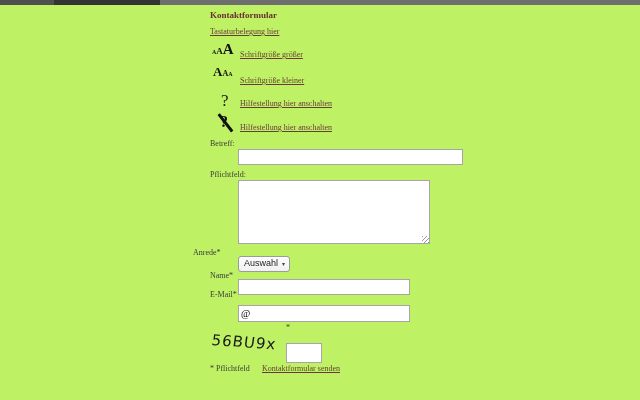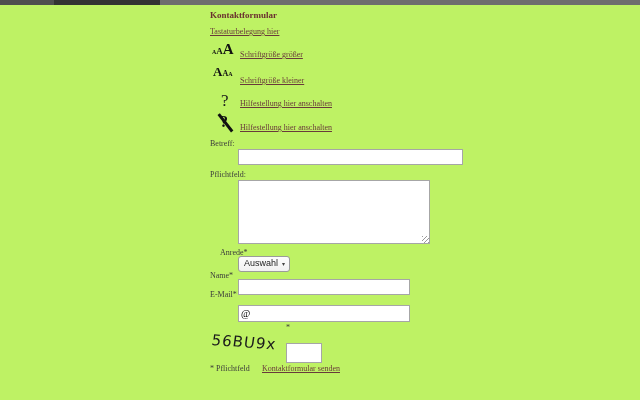--- a/index.html
+++ b/index.html
@@ -77,21 +77,21 @@
   </span>
   <a class="lnk abs" style="left:240px;top:123px;">Hilfestellung hier anschalten</a>
 
   <span class="lbl abs" style="left:210px;top:139px;">Betreff:</span>
   <input class="tinput" style="left: 238px; top: 149px; width: 225px; height: 16px;">
 
   <span class="lbl abs" style="left:210px;top:170px;">Pflichtfeld:</span>
   <textarea class="tarea" style="left: 238px; top: 180px; width: 192px; height: 64px;"></textarea>
   <div class="grip" style="left:422px;top:236px;"></div>
 
-  <span class="lbl abs" style="left:220px;top:248px;">Anrede*</span>
+  <span class="lbl abs" style="left:193px;top:248px;">Anrede*</span>
   <div class="select" style="left:238px;top:256px;">
     <span>Auswahl</span>
     <span class="arrow">▾</span>
   </div>
 
   <span class="lbl abs" style="left:210px;top:271px;">Name*</span>
   <input class="tinput" style="left: 238px; top: 279px; width: 172px; height: 16px;">
 
   <span class="lbl abs" style="left:210px;top:290px;">E-Mail*</span>
   <input class="tinput" style="left: 238px; top: 305px; width: 172px; height: 17px; font-size: 10px;" value="@">

